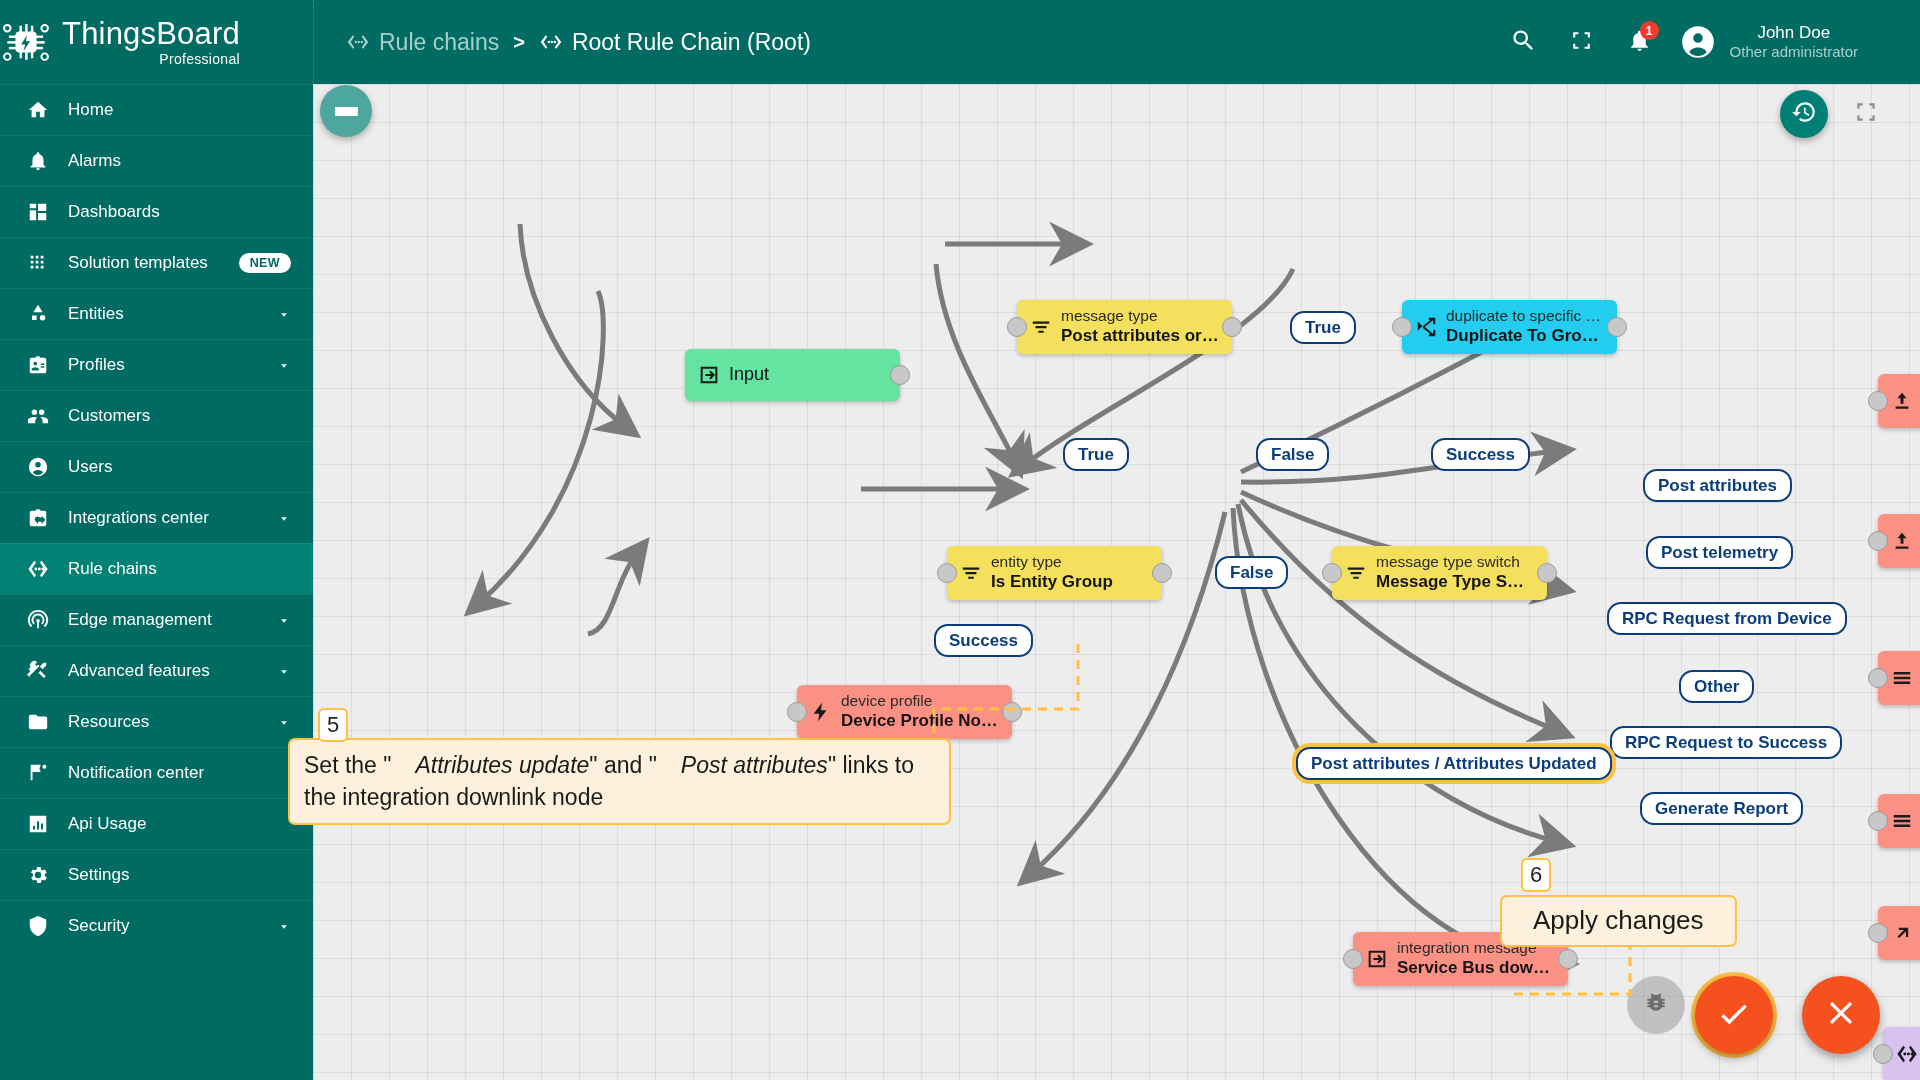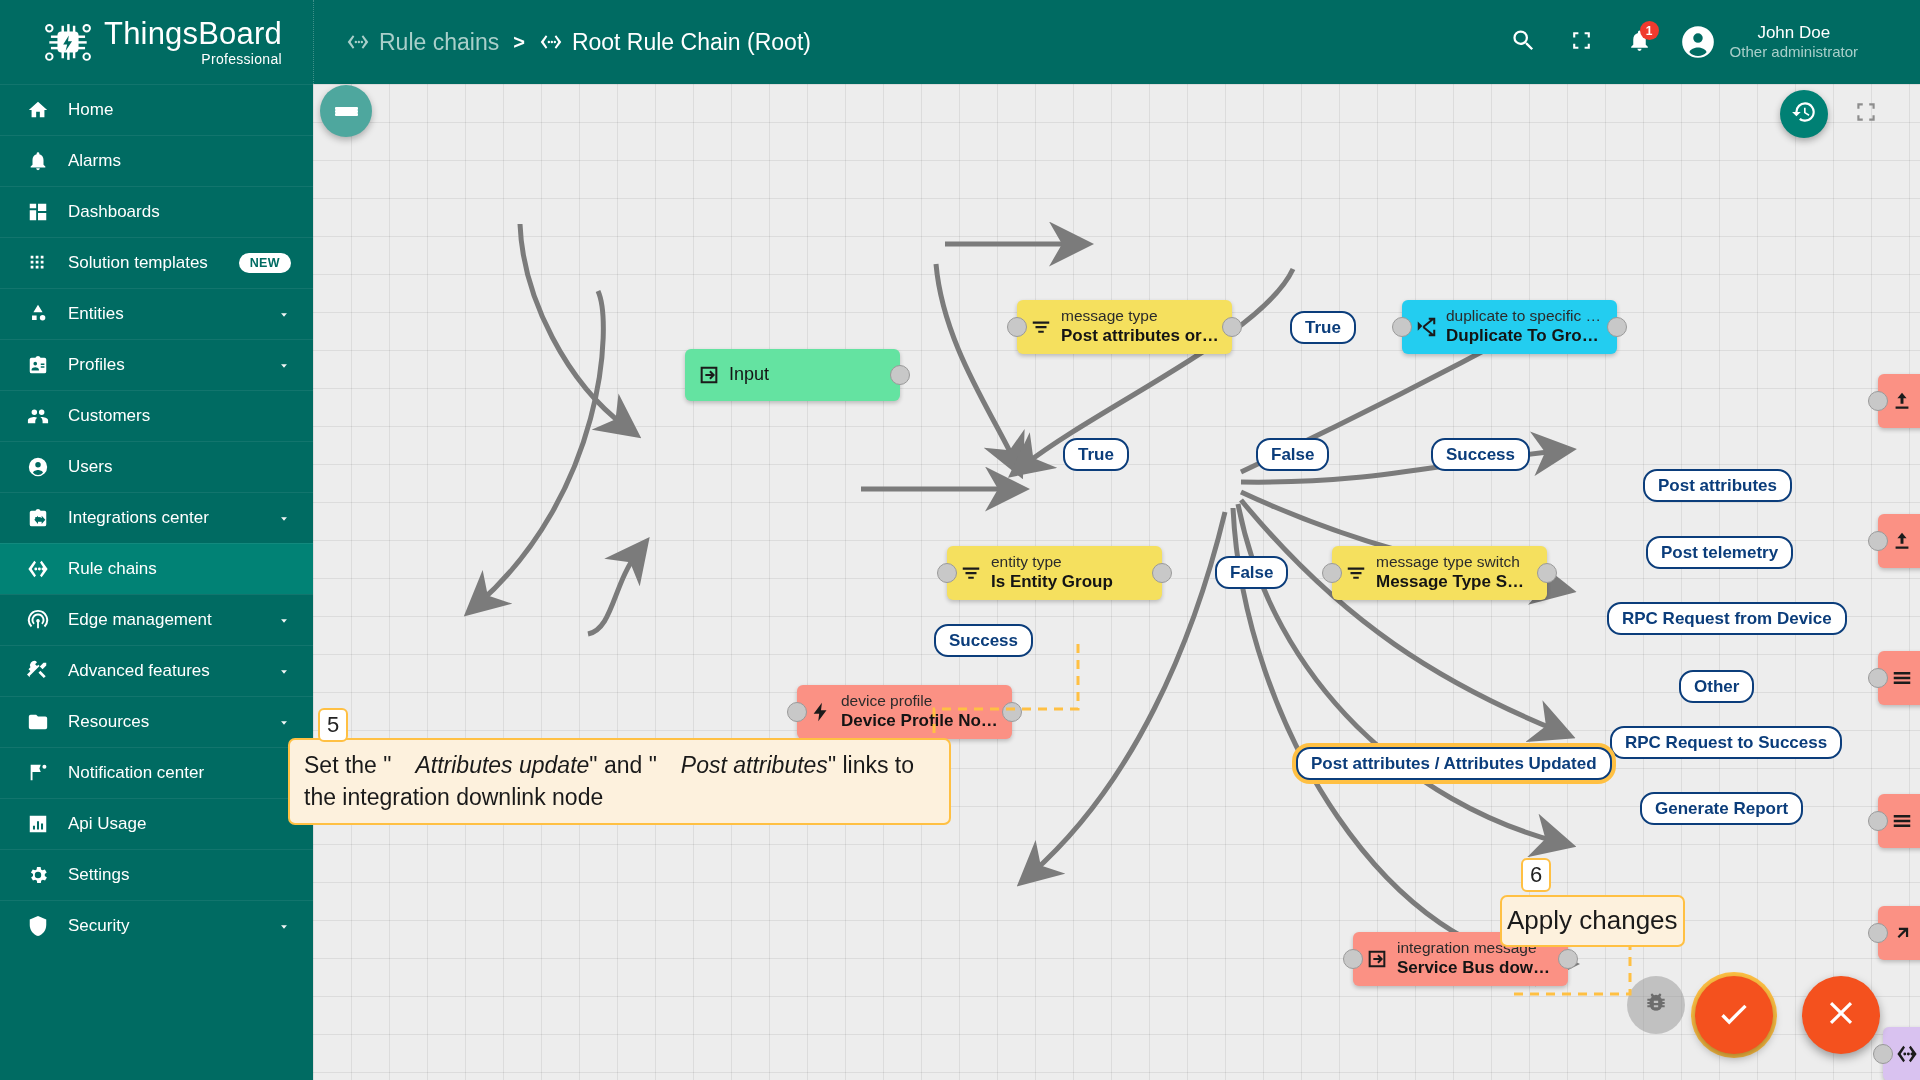--- a/index.html
+++ b/index.html
@@ -14,21 +14,20 @@
   
   #app { position:relative; width:1920px; height:1080px; display:flex; }
 
   
   #sidebar {
     width:313px; height:1080px; background:#006b62; color:#fff;
     flex:0 0 313px; position:relative; z-index:30;
   }
   #brand {
     height:84px; display:flex; align-items:center; gap:10px;
-    padding-left:42px;
   }
   #brand .logo-svg { width:52px; height:52px; flex:0 0 52px; }
   #brand .brand-text { display:flex; flex-direction:column; line-height:1; }
   #brand .brand-name { font-size:31px; letter-spacing:.2px; font-weight:400; }
   #brand .brand-sub { font-size:14px; align-self:flex-end; margin-top:3px; letter-spacing:.3px;}
 
   .nav-item {
     height:51px; display:flex; align-items:center; padding:0 22px 0 26px;
     gap:18px; font-size:17px; position:relative; cursor:pointer;
     border-top:1px solid rgba(255,255,255,0.07);
@@ -139,21 +138,21 @@
     position:absolute; background:#fff; border:2px solid #ffc043; border-radius:6px;
     min-width:30px; height:34px; display:flex; align-items:center; justify-content:center;
     font-size:22px; color:#222; z-index:41; padding:0 7px;
   }
   .tour-bubble {
     position:absolute; background:#fdf1dd; border:2px solid #ffc043; border-radius:7px;
     color:#1a1a1a; z-index:40; padding:10px 14px; line-height:1.38;
   }
   #tour5 { left:288px; top:738px; width:663px; font-size:23px; }
   #tour5 em { font-style:italic;margin-left:24px; }
-  #tour6 { left:1500px; top:895px; font-size:26px; padding:6px 5px; }
+  #tour6 { left:1500px; top:895px; font-size:26px; padding:6px 31px; }
   .tour-dash { position:absolute; z-index:38; }
 
   
   #fab-debug {
     position:absolute; right:235px; bottom:46px; width:58px; height:58px; border-radius:50%;
     background:rgba(140,140,140,.45); display:flex; align-items:center; justify-content:center; z-index:34; cursor:pointer;
   }
   #fab-debug svg { fill:#6d6d6d; width:26px; height:26px;}
   #fab-apply {
     position:absolute; right:147px; bottom:26px; width:78px; height:78px; border-radius:50%;

